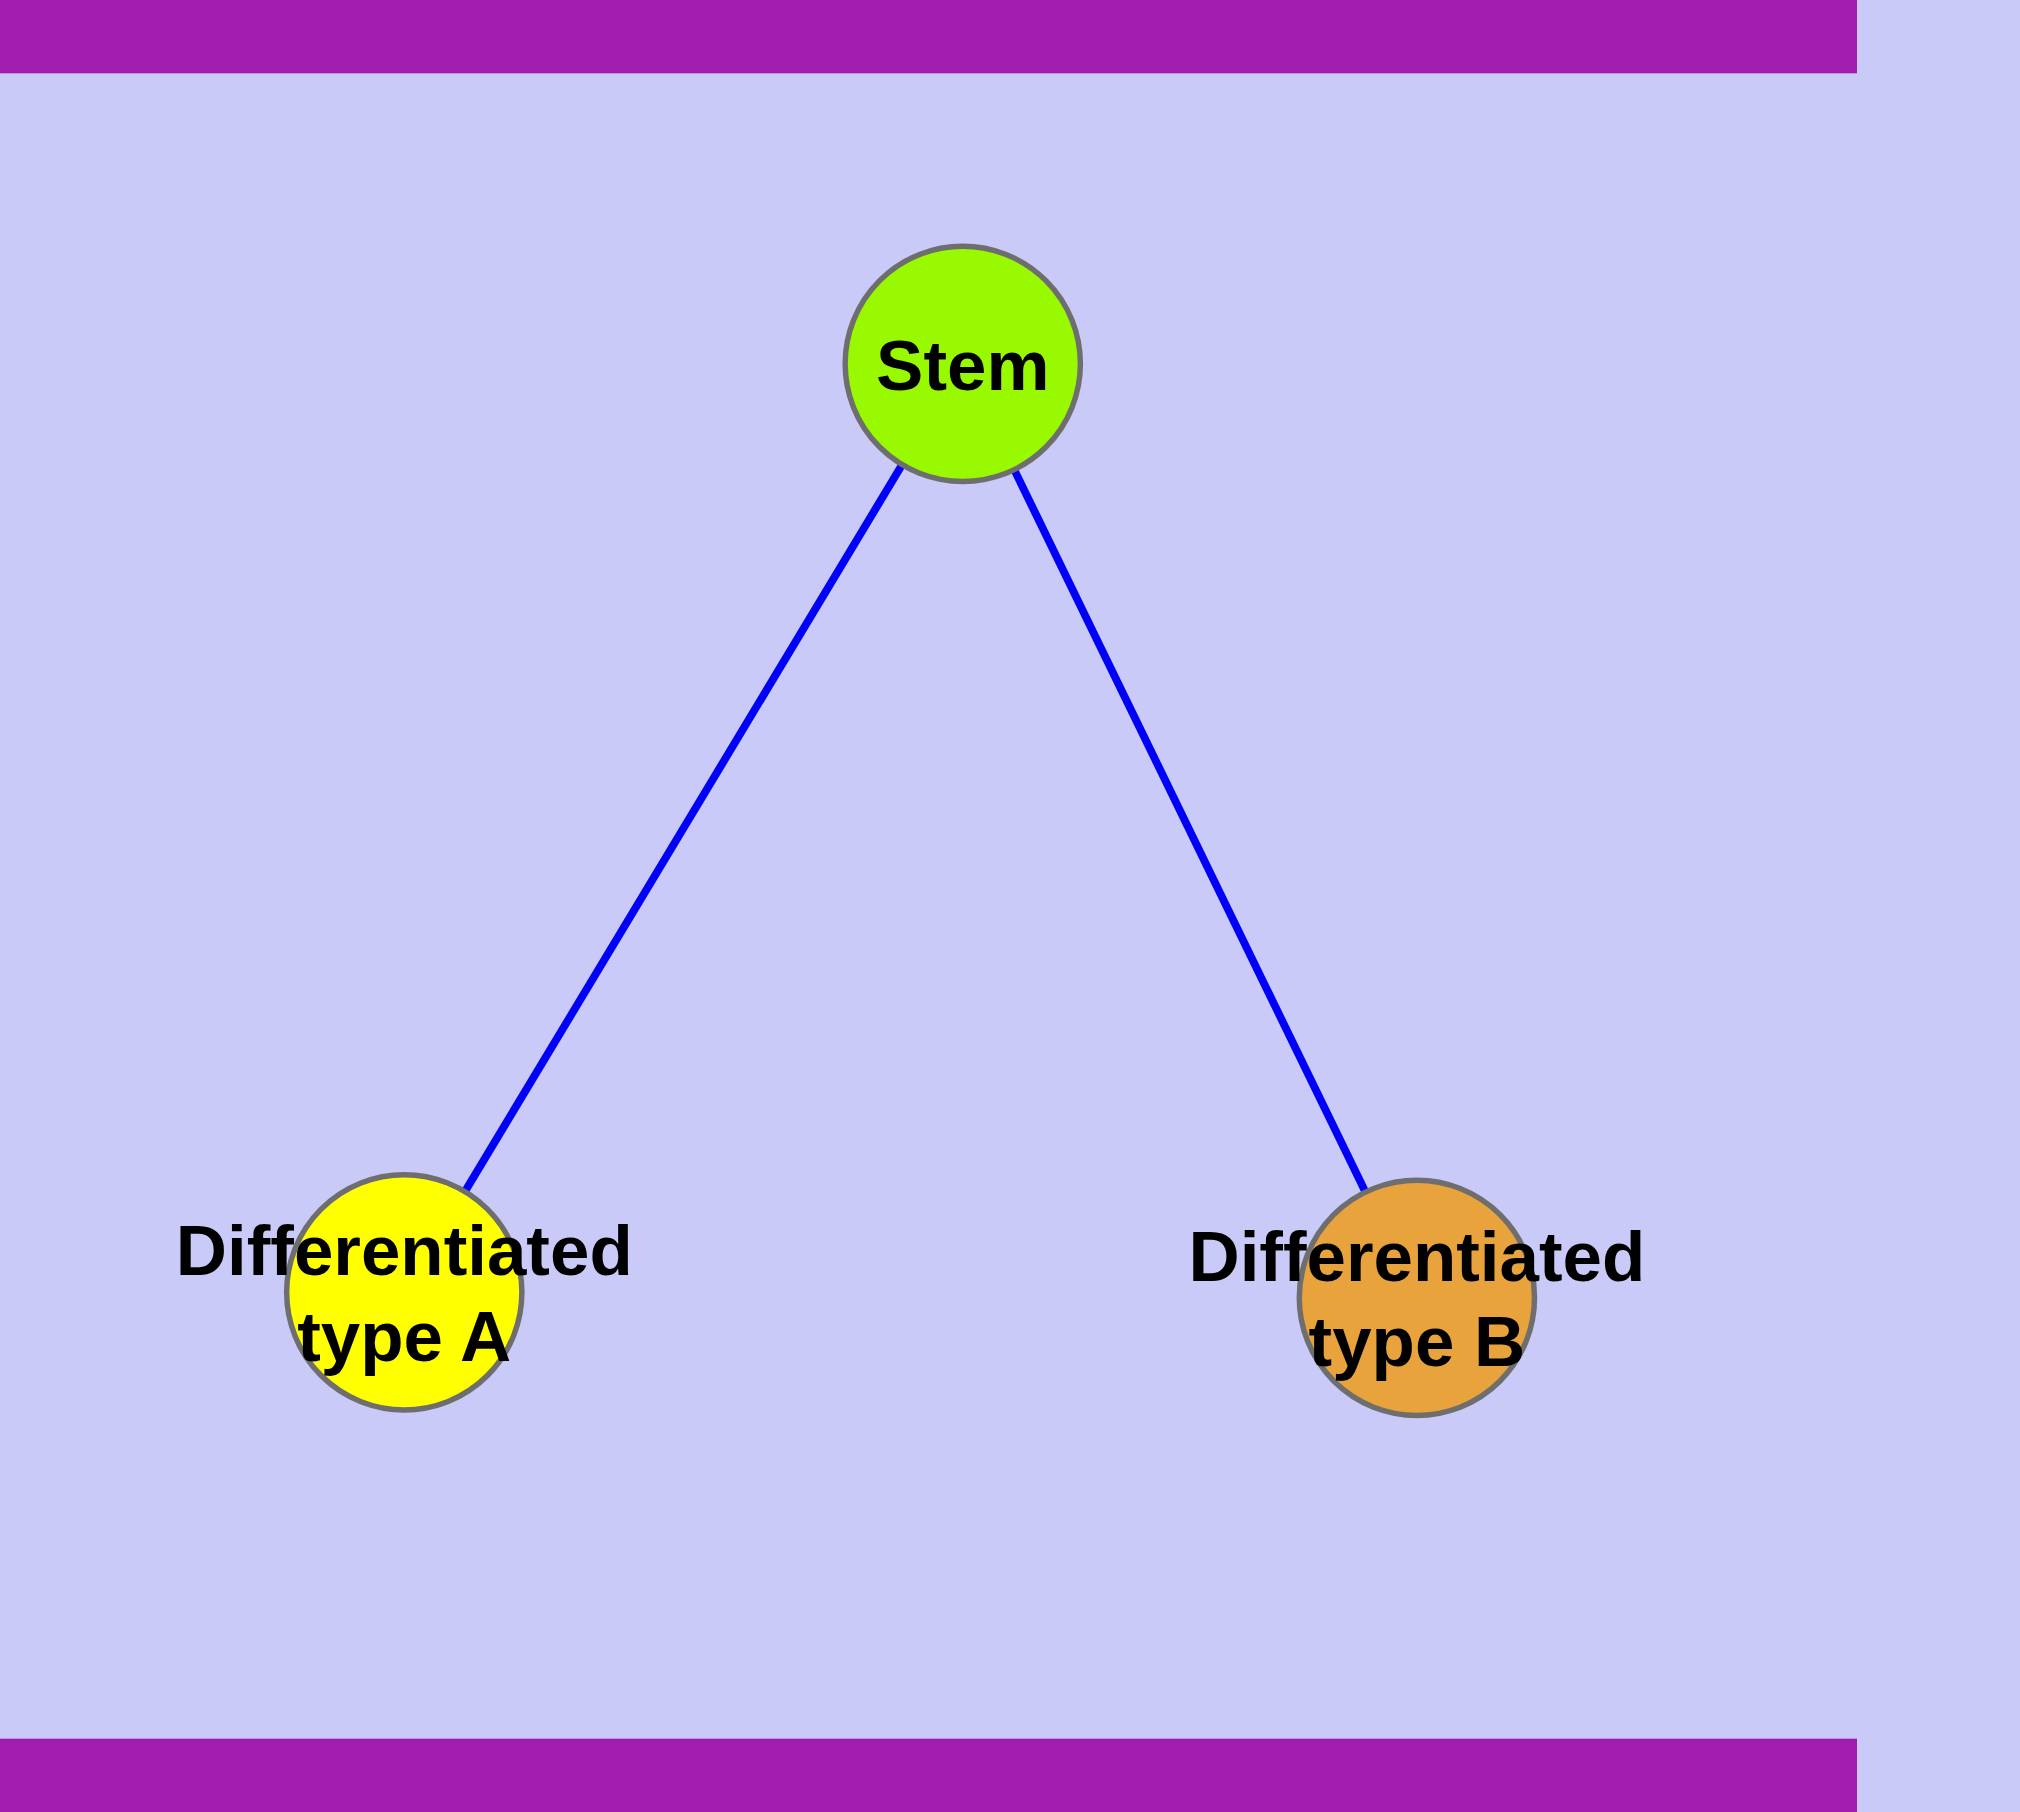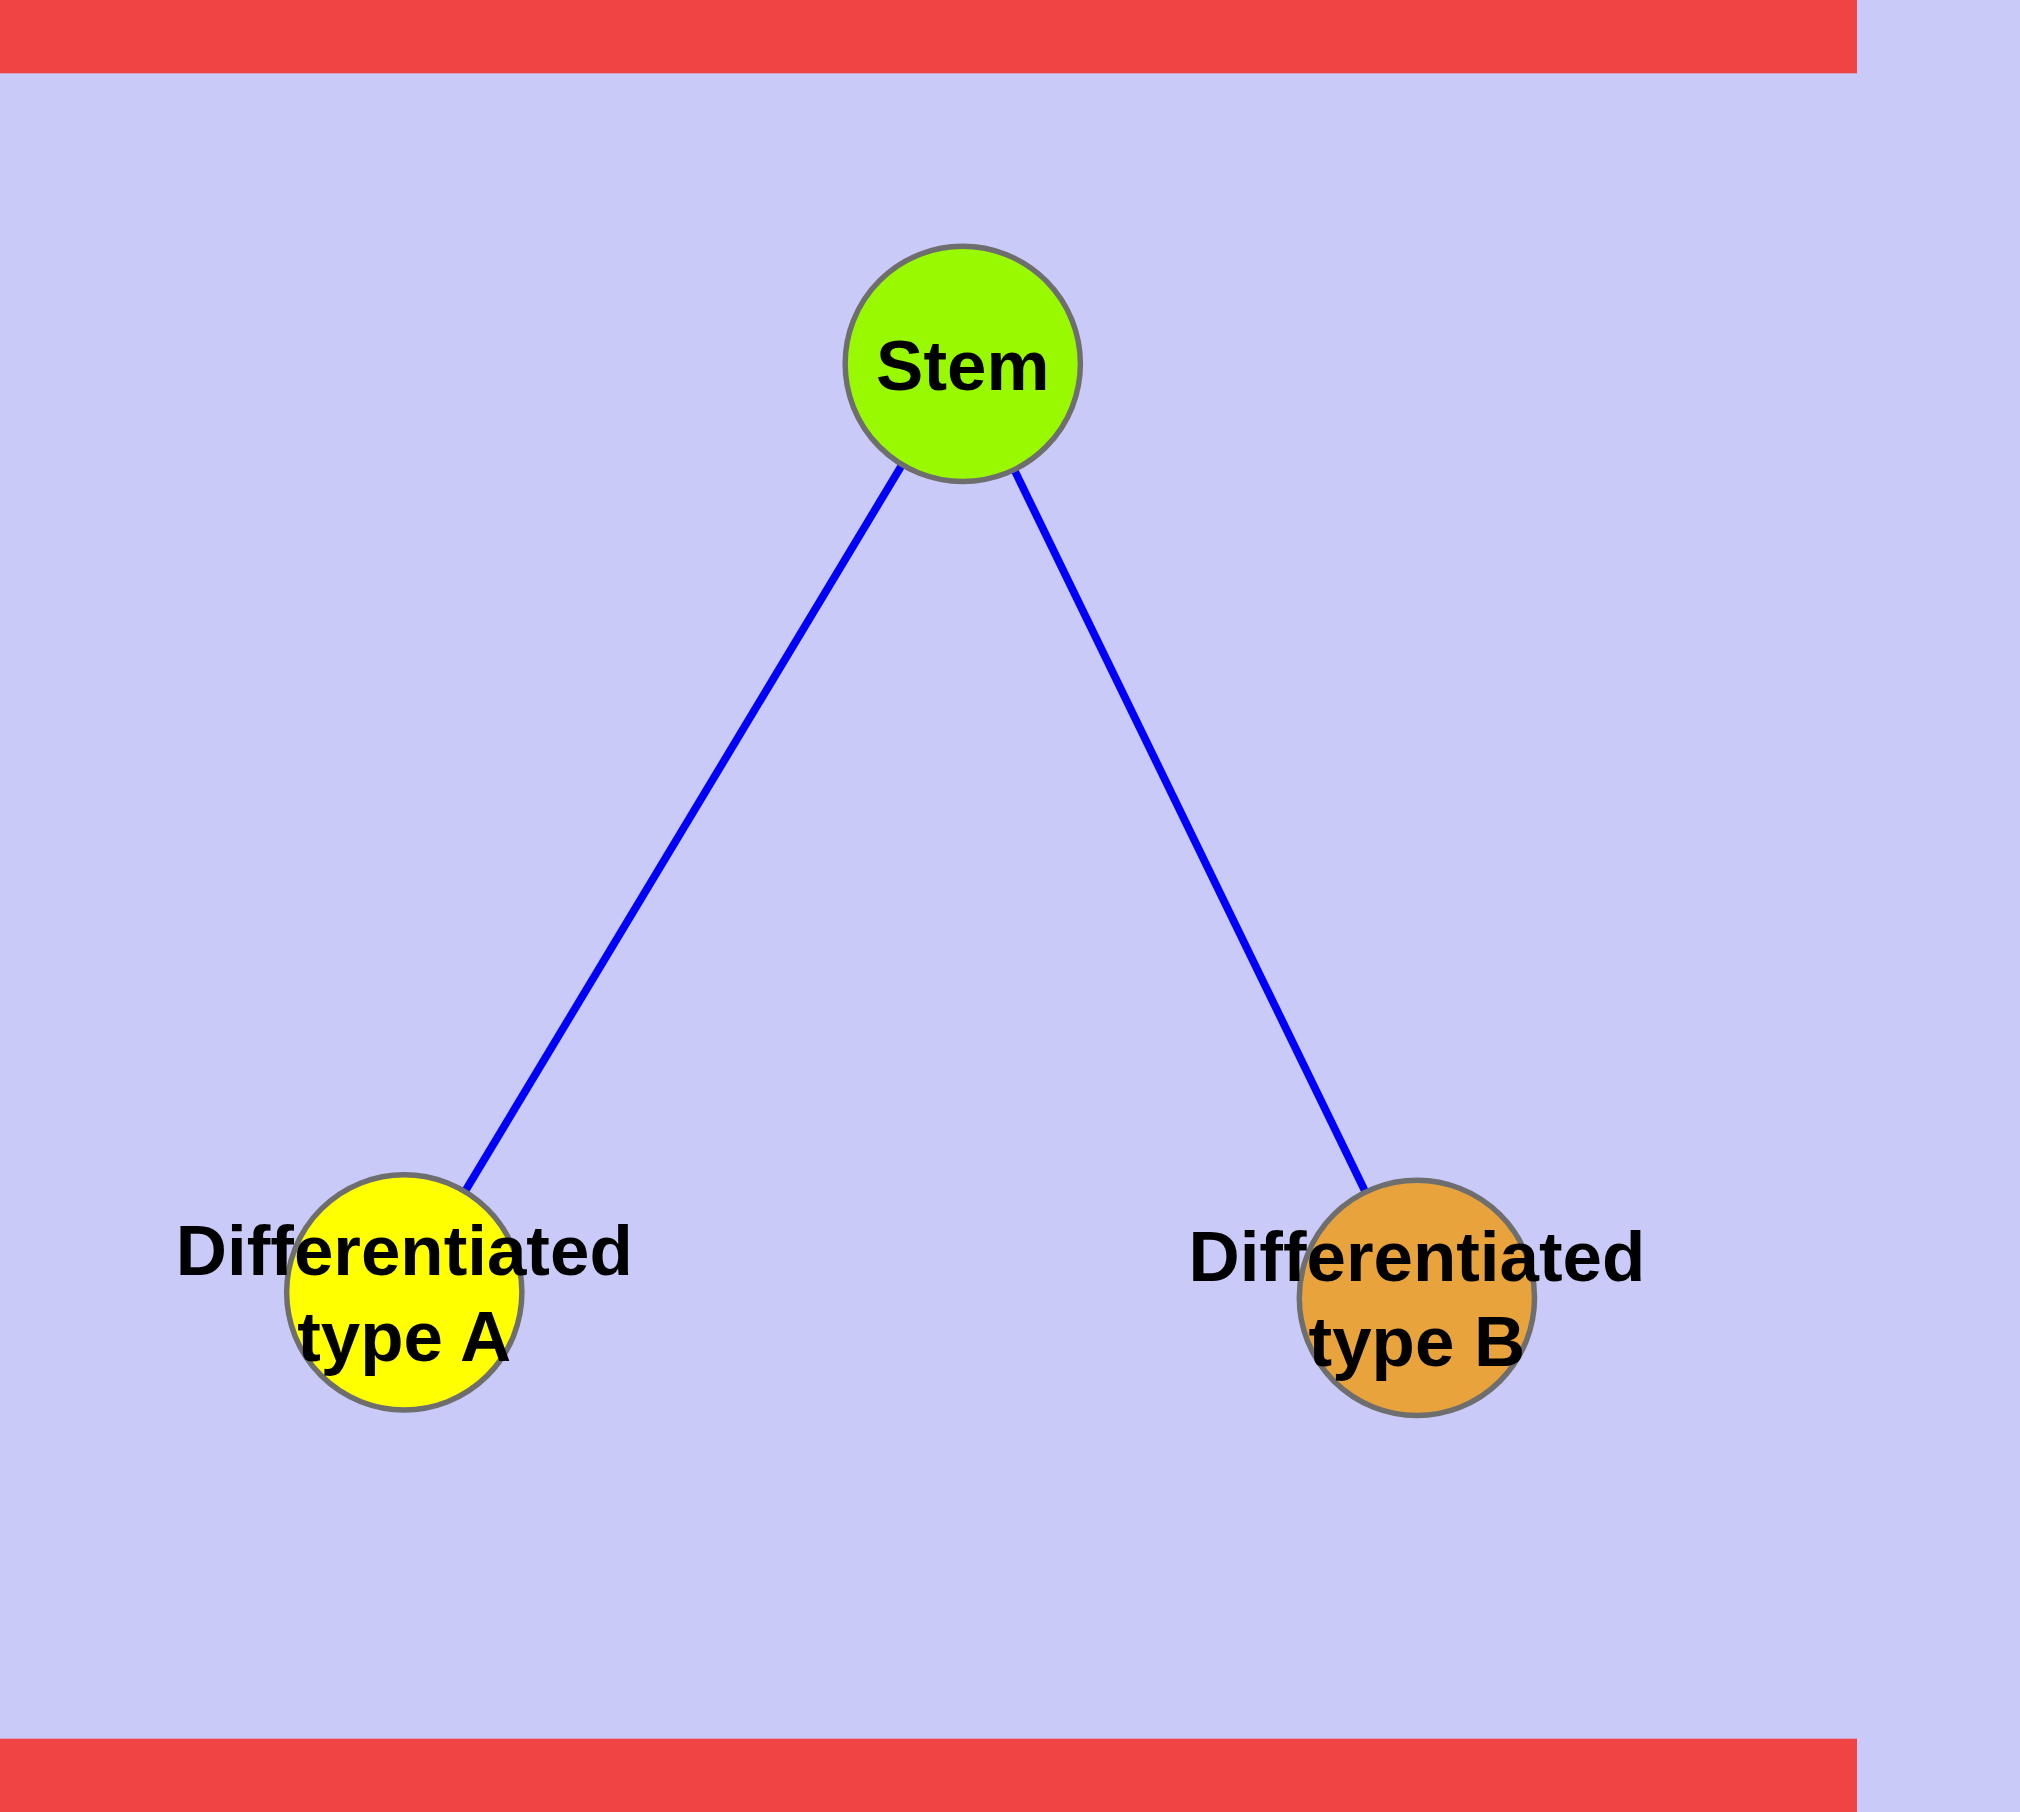--- a/index.html
+++ b/index.html
@@ -5,21 +5,21 @@
   html, body {
     margin: 0;
     padding: 0;
     background: #CACAF8;
   }
   #stage {
     position: relative;
     width: 1857px;
     height: 1812px;
     overflow: hidden;
-    background: #ef4444;
+    background: #a21caf;
   }
   #diagram {
     position: absolute;
     left: 0;
     top: 0;
     width: 100%;
     height: 100%;
     display: block;
   }
   .edge-line {

